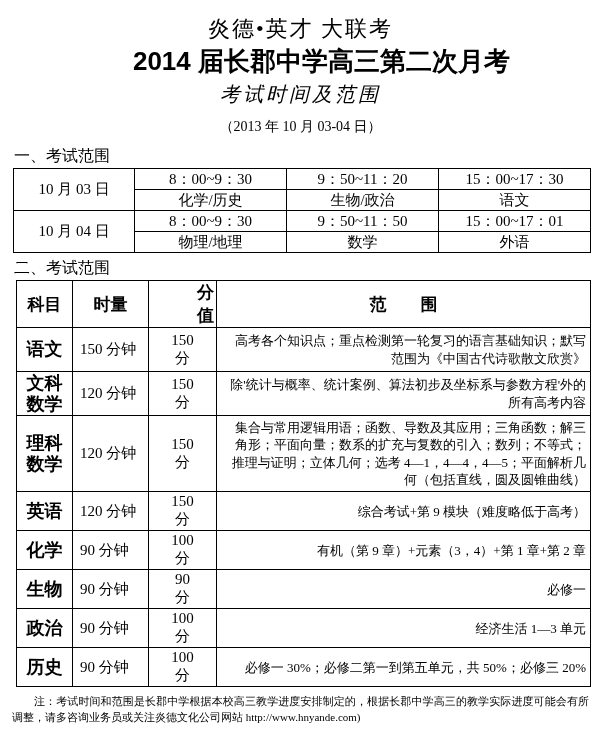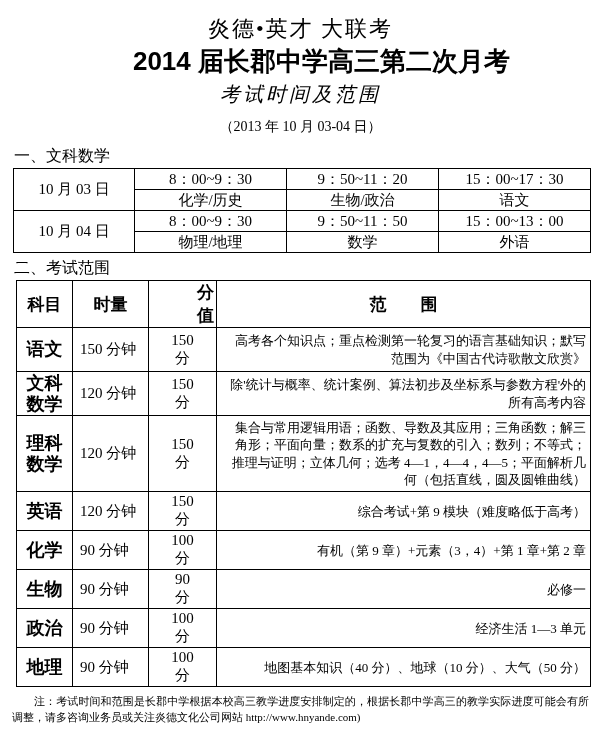--- a/index.html
+++ b/index.html
@@ -105,40 +105,40 @@
 </head>
 <body>
 
 <div class="page">
 
   <div class="title1">炎德•英才 大联考</div>
   <div class="title2">2014 届长郡中学高三第二次月考</div>
   <div class="title3">考试时间及范围</div>
   <div class="dateline">（2013 年 10 月 03-04 日）</div>
 
-  <div class="sec-heading">一、文科数学</div>
+  <div class="sec-heading">一、考试范围</div>
 
   <table class="t1">
     <tbody>
         <tr>
       <td class="c-date" rowspan="2">10 月 03 日</td>
       <td class="c-slot">8：00~9：30</td>
       <td class="c-slot">9：50~11：20</td>
       <td class="c-slot">15：00~17：30</td>
     </tr>
     <tr>
       <td>化学/历史</td>
       <td>生物/政治</td>
       <td>语文</td>
     </tr>
     <tr>
       <td rowspan="2">10 月 04 日</td>
       <td>8：00~9：30</td>
       <td>9：50~11：50</td>
-      <td>15：00~13：00</td>
+      <td>15：00~17：01</td>
     </tr>
     <tr>
       <td>物理/地理</td>
       <td>数学</td>
       <td>外语</td>
     </tr>
   </tbody>
     </table>
 
   <div class="sec-heading">二、考试范围</div>
@@ -187,23 +187,23 @@
       <td class="score">90 分</td>
       <td class="scope">必修一</td>
     </tr>
     <tr class="h29">
       <td class="subject">政治</td>
       <td class="duration">90 分钟</td>
       <td class="score">100 分</td>
       <td class="scope">经济生活 1—3 单元</td>
     </tr>
     <tr class="h29">
-      <td class="subject">地理</td>
+      <td class="subject">历史</td>
       <td class="duration">90 分钟</td>
       <td class="score">100 分</td>
-      <td class="scope">地图基本知识（40 分）、地球（10 分）、大气（50 分）</td>
+      <td class="scope">必修一 30%；必修二第一到第五单元，共 50%；必修三 20%</td>
     </tr>
   </tbody>
     </table>
 
   <div class="footer-note">注：考试时间和范围是长郡中学根据本校高三教学进度安排制定的，根据长郡中学高三的教学实际进度可能会有所调整，请多咨询业务员或关注炎德文化公司网站 http://www.hnyande.com)</div>
 
 </div>
 
 </body></html>

